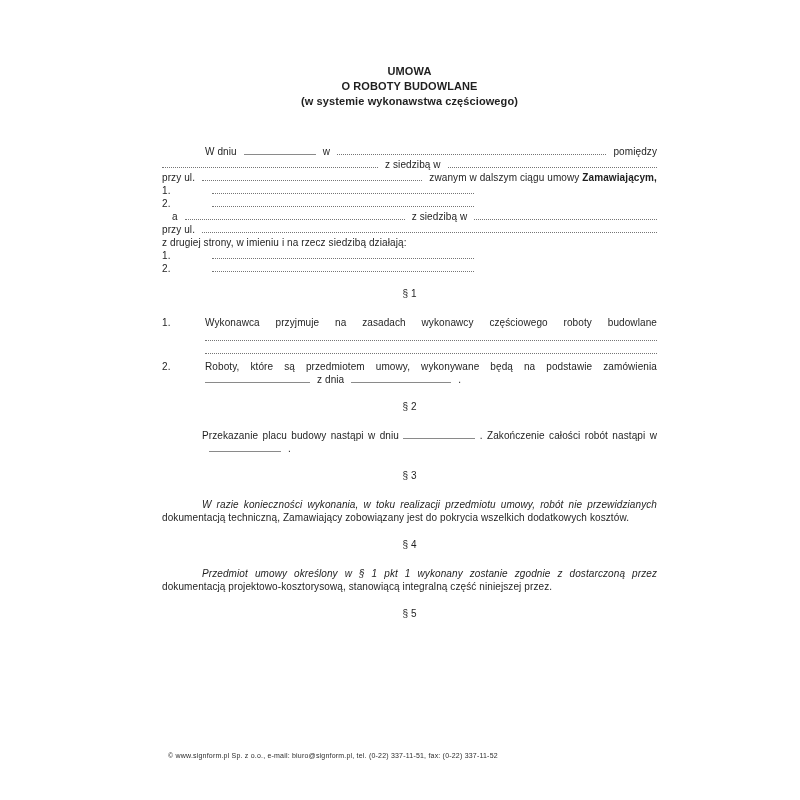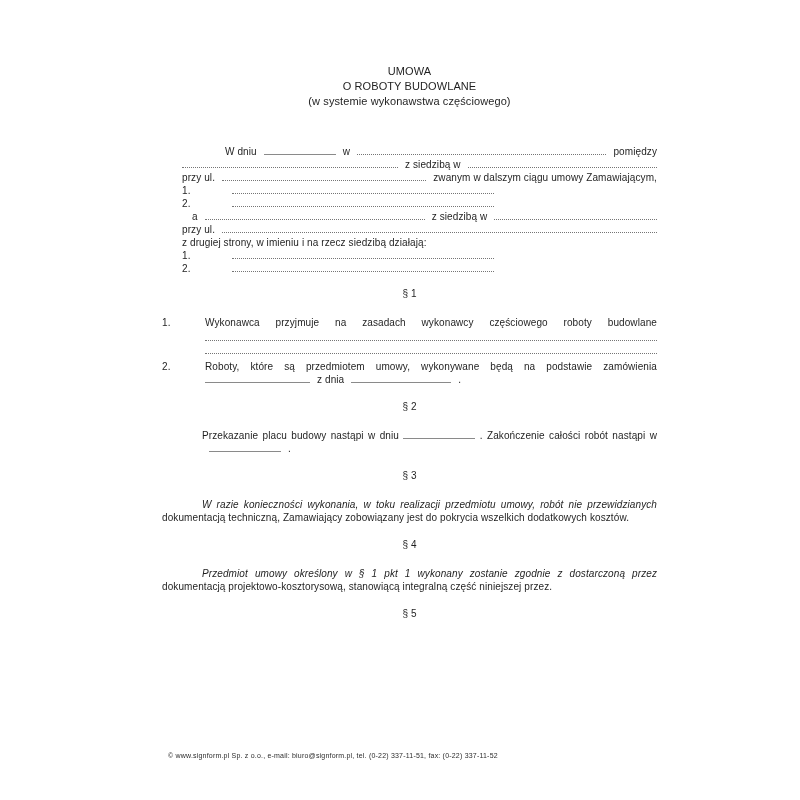--- a/index.html
+++ b/index.html
@@ -11,34 +11,34 @@
     font-family:"Liberation Sans", sans-serif;
     color:#1f1f1f;
     overflow:hidden;
   }
   .content {
     position:absolute;
     left:162px; top:64px; width:495px;
     font-size:10px; line-height:13px;
     letter-spacing:0.1px;
   }
-  .title-block { text-align:center; font-weight:normal; font-size:11px; line-height:15px; }
-  .intro { margin-top:36px;margin-left:20px; }
+  .title-block { text-align:center; font-weight:bold; font-size:11px; line-height:15px; }
+  .intro { margin-top:36px; }
   .frow { display:flex; align-items:baseline; column-gap:7px; height:13px; }
   .line { height:13px; }
   .sp43 { flex:none; width:36px; }
   .sp3  { flex:none; width:3px; }
   .sp40i { display:inline-block; width:40px; }
   .bl  { display:inline-block; border-bottom:1px dotted #757575; height:10px; flex:none; }
   .bls { display:inline-block; border-bottom:1px solid #8a8a8a; height:10px; flex:none; }
   .grow { flex:1 1 auto; width:auto; }
   .w72 { width:72px; } .w100 { width:100px; } .w105 { width:105px; }
   .w216 { width:216px; } .w220 { width:220px; } .w262 { width:262px; }
   .rt { white-space:nowrap; }
-  b { font-weight:normal; }
+  b { font-weight:bold; }
   .sech { text-align:center; margin:14px 0 16px; }
   .sech-s1 { margin-top:12px; }
   .hang { display:flex; }
   .hang .num { flex:none; width:43px; }
   .hang .body { flex:1 1 auto; min-width:0; }
   .jline { text-align:justify; text-align-last:justify; height:13px; overflow:hidden; }
   .fill-line { border-bottom:1px dotted #757575; height:12px; margin-bottom:1px; }
   .item2 { margin-top:5px; }
   .indent40 { text-indent:40px;font-style:italic; }
   .footer {

